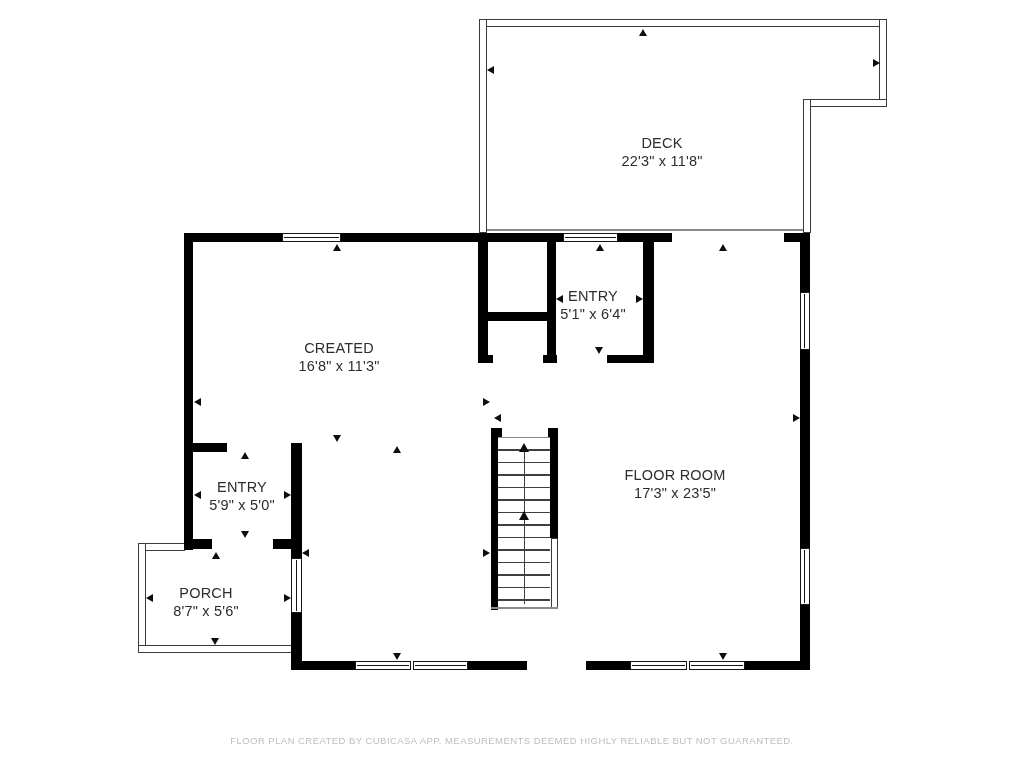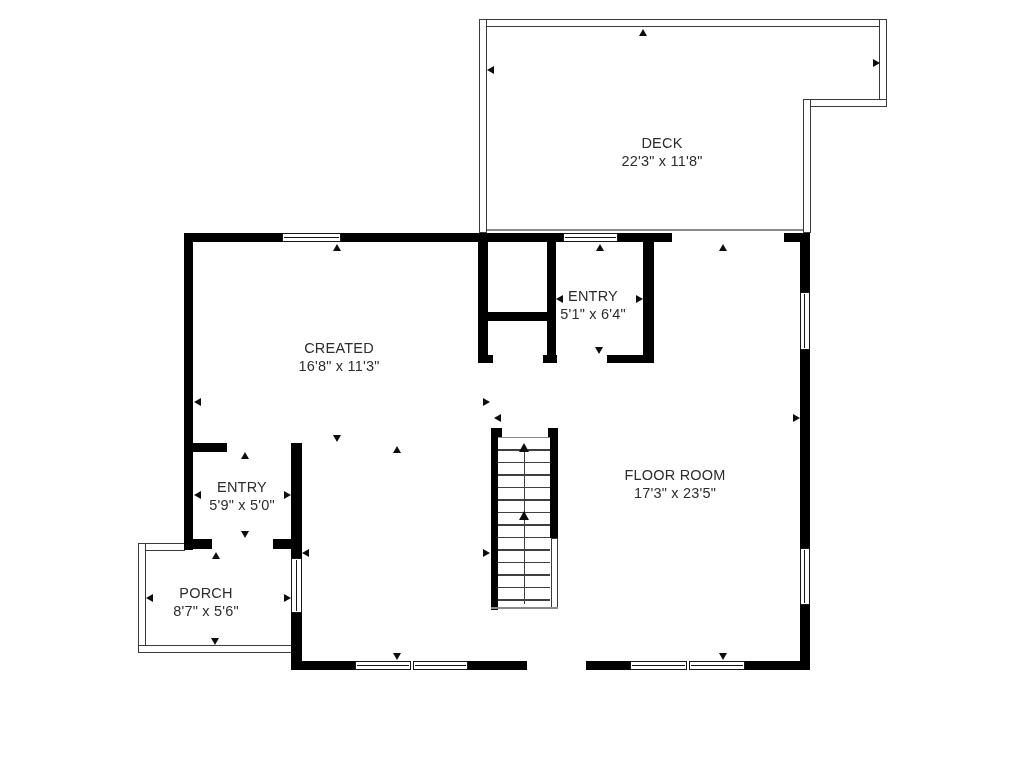--- a/index.html
+++ b/index.html
@@ -147,14 +147,15 @@
   </div>
   <div class="room-label" style="left:242px;top:478px;">
     <div>ENTRY</div>
     <div>5'9" x 5'0"</div>
   </div>
   <div class="room-label" style="left:206px;top:584px;">
     <div>PORCH</div>
     <div>8'7" x 5'6"</div>
   </div>
 
+  <div class="footer">FLOOR PLAN CREATED BY CUBICASA APP. MEASUREMENTS DEEMED HIGHLY RELIABLE BUT NOT GUARANTEED.</div>
 
 </div>
 
 </body></html>

